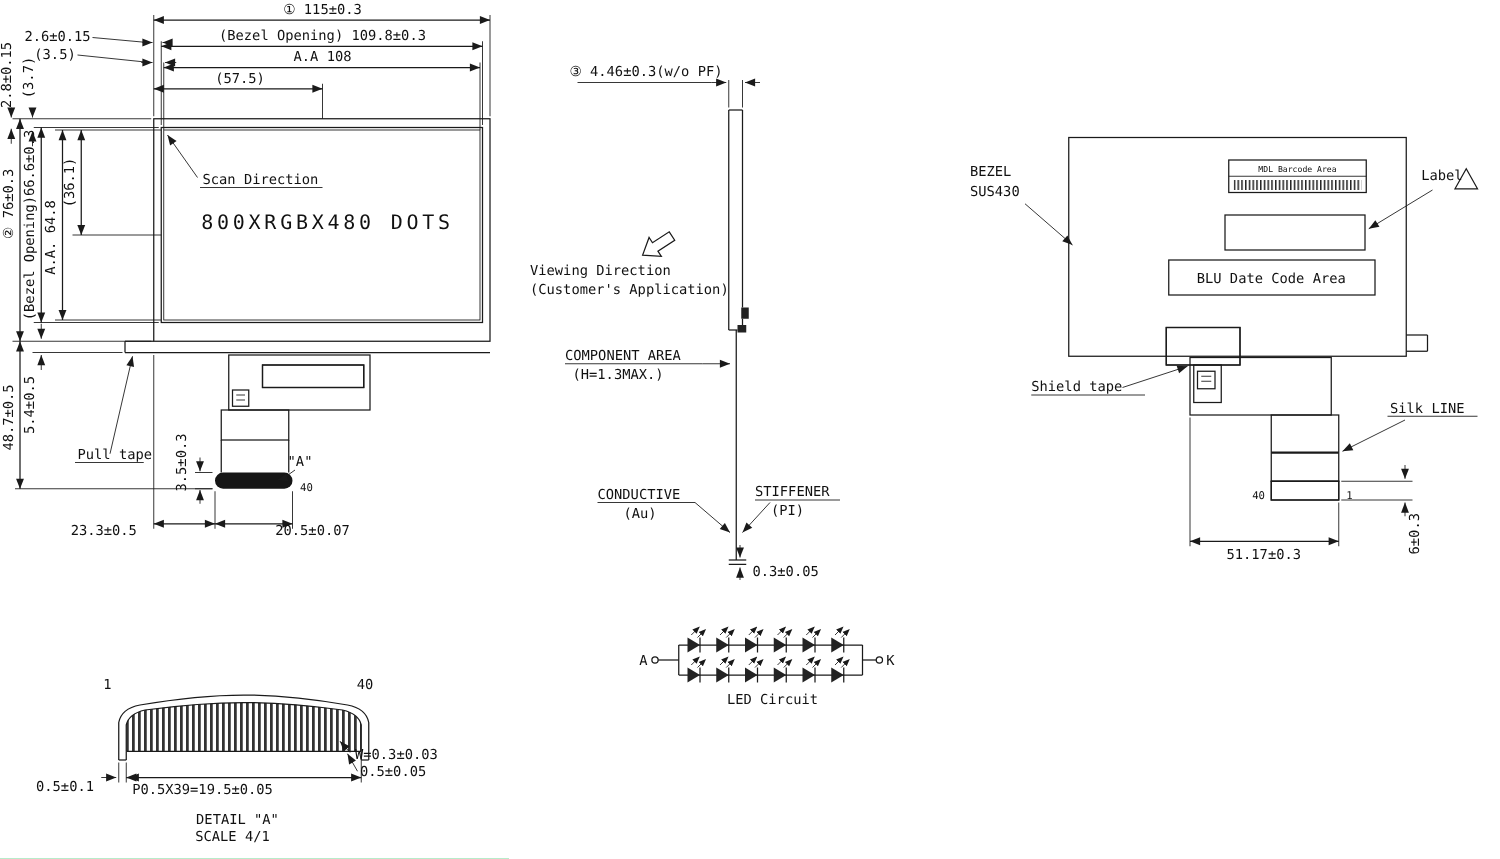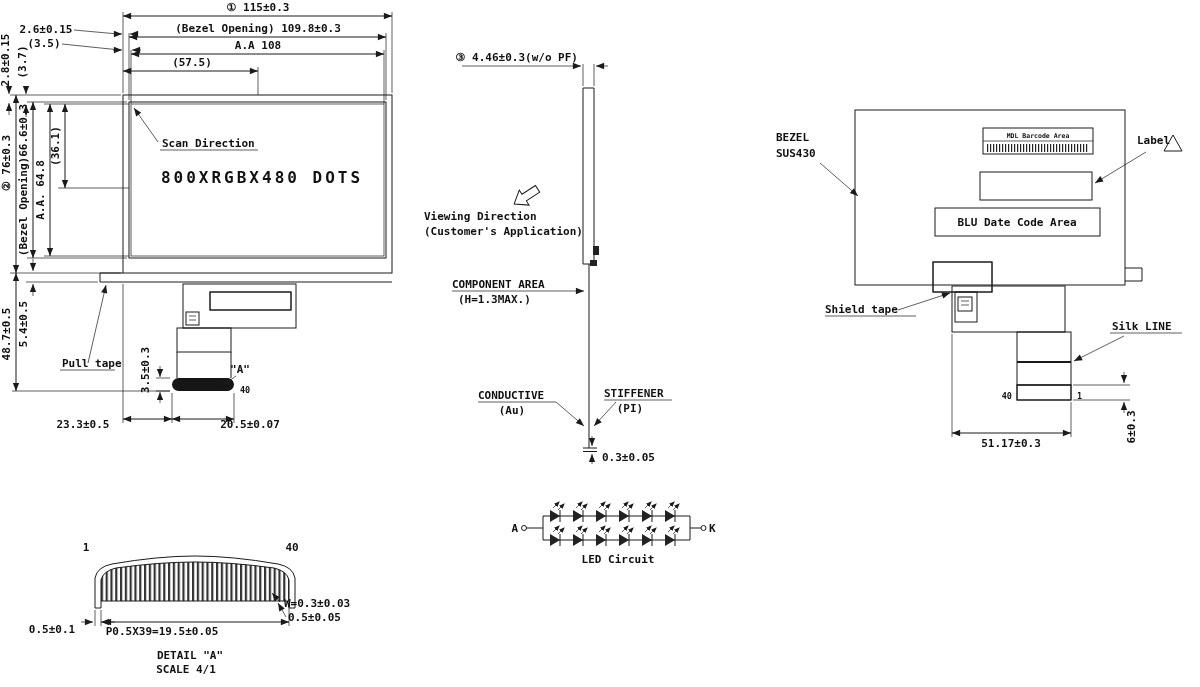--- a/index.html
+++ b/index.html
@@ -1,16 +1,16 @@
 <!DOCTYPE html>
 <html><head>
 <meta charset="utf-8">
 <style>
   html,body{margin:0;padding:0;background:#ffffff;}
-  .wrap{width:999px;height:687px;position:relative;background:#22c55e;font-weight:bold;}
+  .wrap{width:999px;height:687px;position:relative;background:#22c55e;}
   .ln{stroke:#1a1a1a;stroke-width:1;fill:none;}
   .lt{stroke:#1a1a1a;stroke-width:0.7;fill:none;}
   .t{font-family:"DejaVu Sans Mono","Liberation Mono",monospace;font-size:11px;fill:#111;}
   .t8{font-size:8.5px;}
   .t6{font-size:6.5px;}
   .big{font-size:16px;letter-spacing:3px;}
   svg{display:block;}
 </style>
 </head>
 <body>

